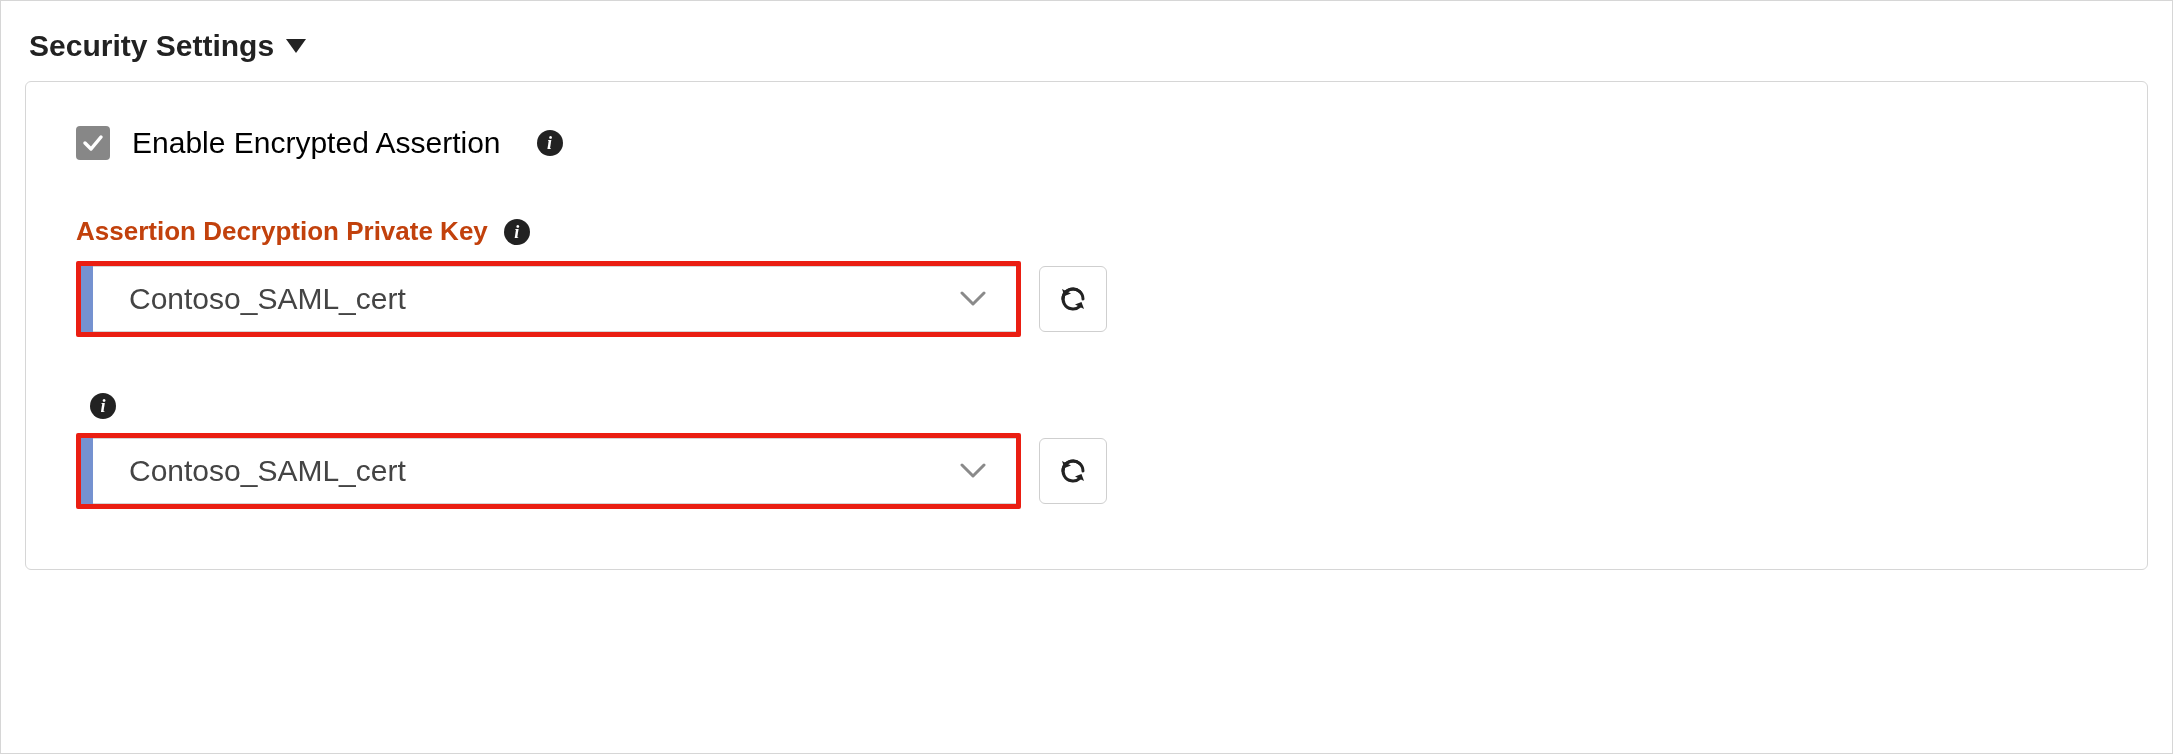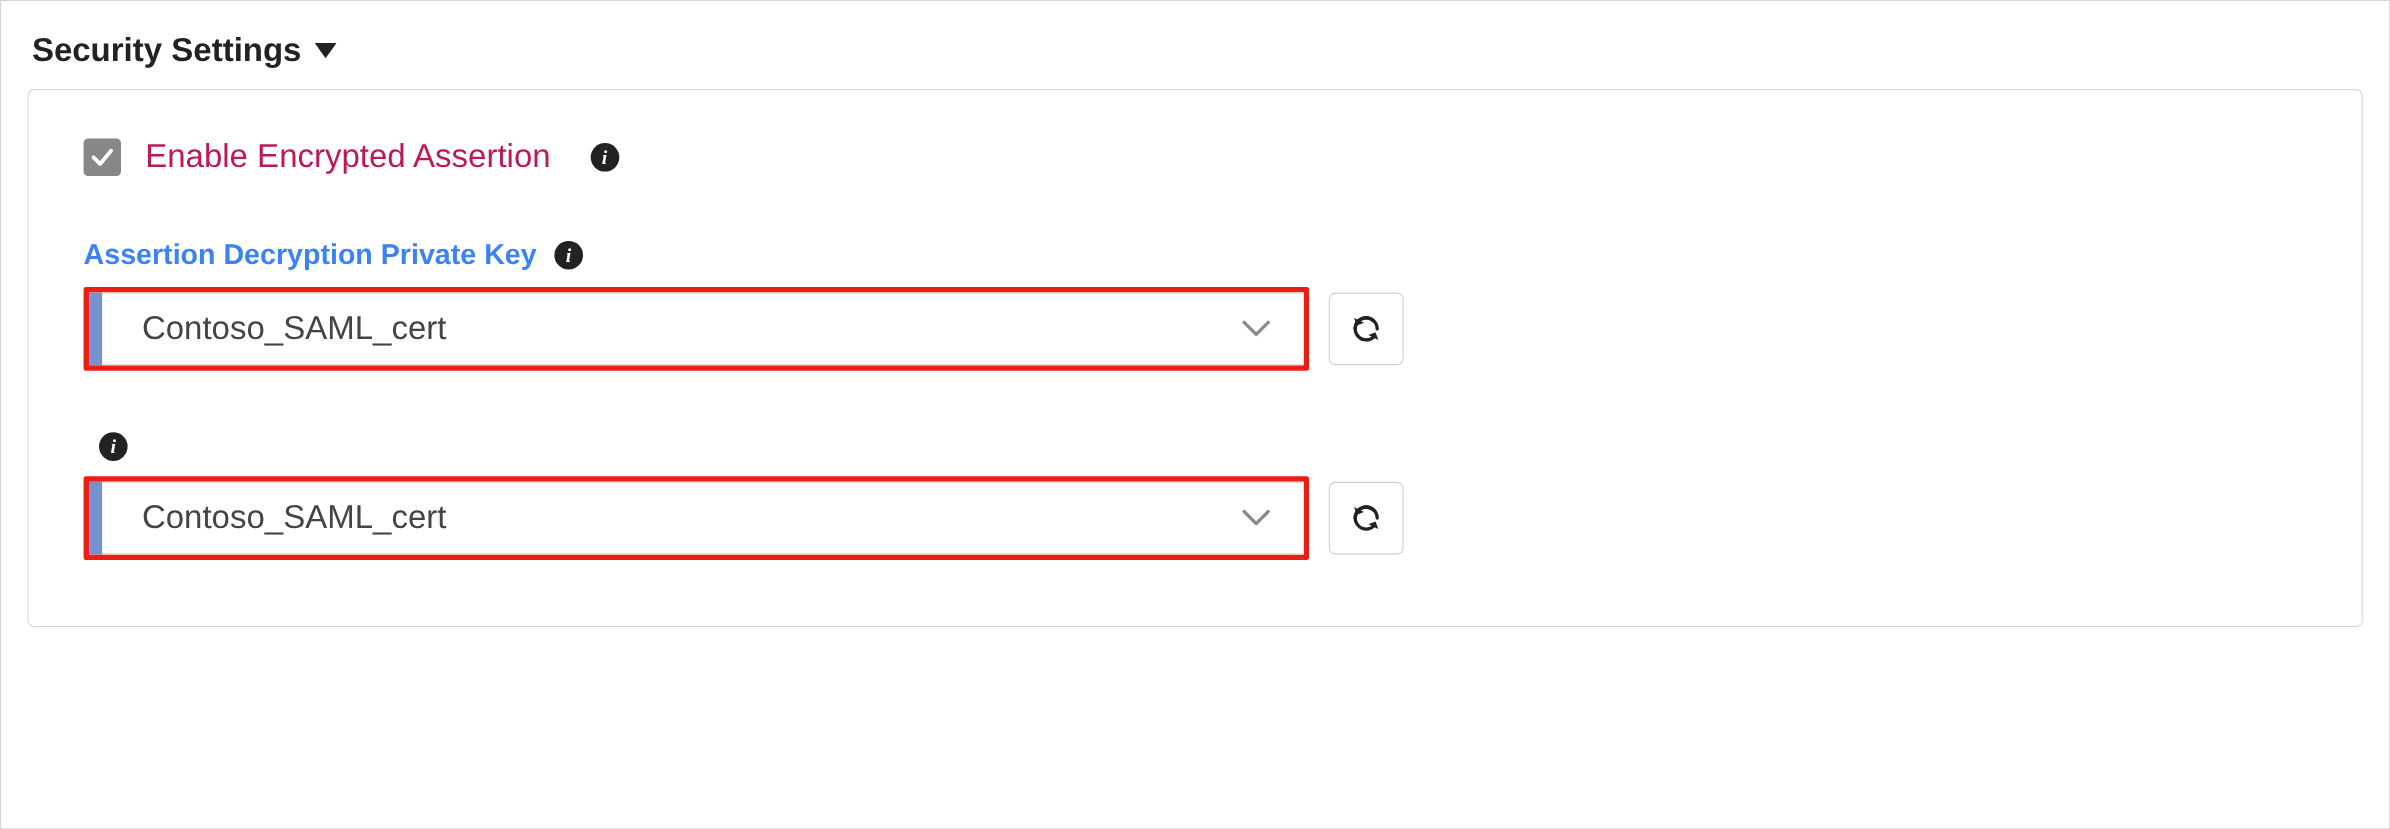--- a/index.html
+++ b/index.html
@@ -50,21 +50,21 @@
     border-radius: 4px;
     background: #878787;
     display: flex;
     align-items: center;
     justify-content: center;
     cursor: pointer;
   }
   .checkbox svg { display:block; }
   .checkbox-label {
     font-size: 30px;
-    color: #be185d;
+    color: #000000;
   }
   .info-icon {
     width: 26px;
     height: 26px;
     border-radius: 50%;
     background: #222;
     color: #fff;
     display: inline-flex;
     align-items: center;
     justify-content: center;
@@ -81,29 +81,29 @@
   }
   .field-label-row {
     display: flex;
     align-items: center;
     gap: 2px;
     margin-bottom: 14px;
   }
   .field-label {
     font-size: 26px;
     font-weight: 700;
-    color: #3b82f6;
+    color: #c2410c;
   }
   .field-control-row {
     display: flex;
     align-items: center;
     gap: 18px;
   }
   .select-wrap {
-    width: 1114px;
+    width: 945px;
     height: 76px;
     box-sizing: border-box;
     border: 5px solid #ea1e12;
     border-radius: 2px;
     background: #fff;
     display: flex;
     align-items: stretch;
     cursor: pointer;
   }
   .select-accent {

